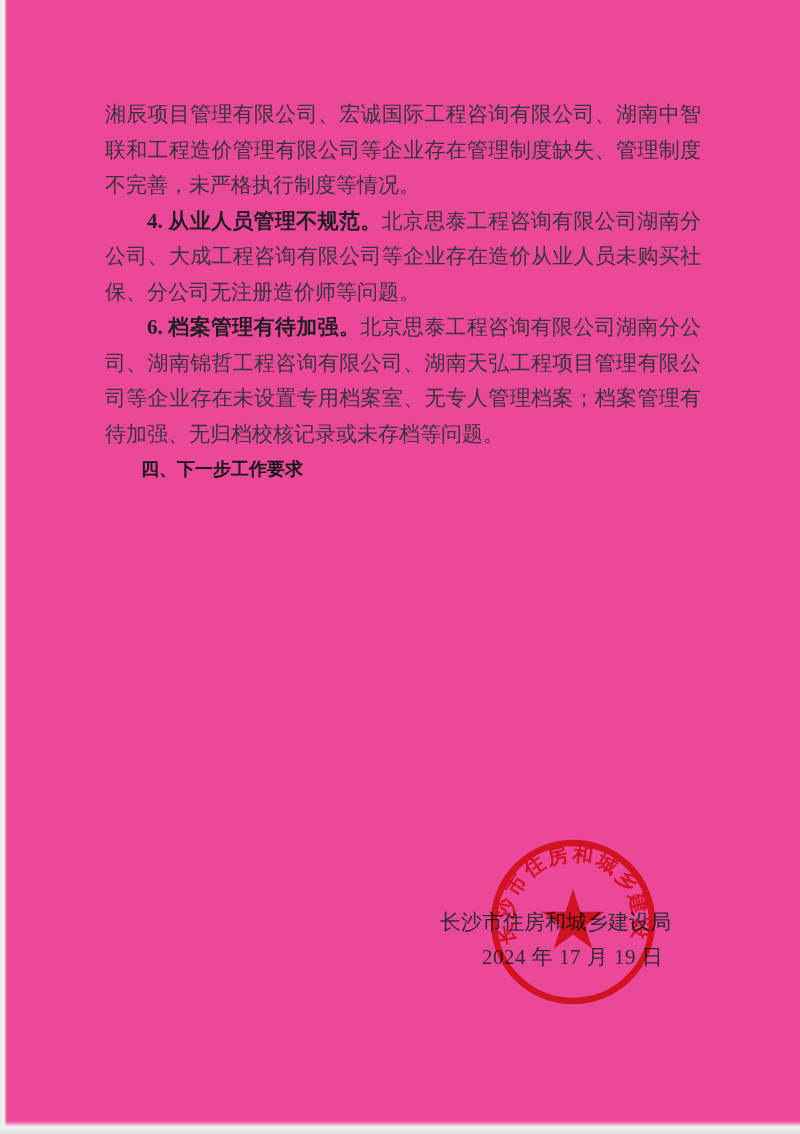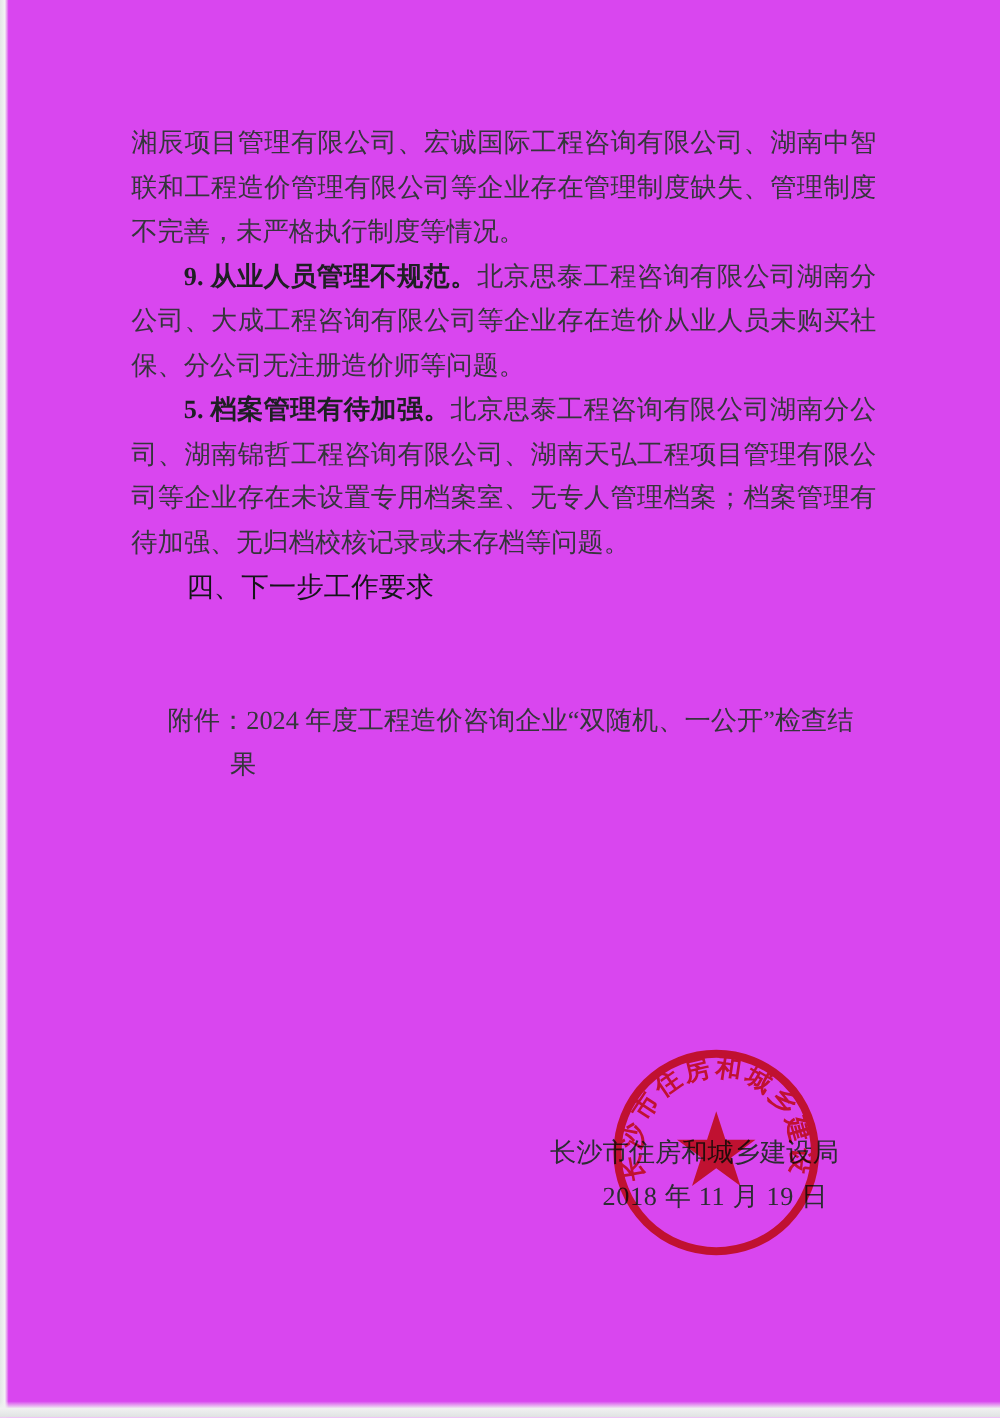--- a/index.html
+++ b/index.html
@@ -1,19 +1,19 @@
 <!DOCTYPE html>
 <html><head>
 <meta charset="utf-8">
 <style>
   html,body{margin:0;padding:0;background:#ffffff;}
   .page{
     position:relative;
     width:800px;height:1134px;
-    background:#d946ef;
+    background:#ec4899;
     overflow:hidden;
     font-family:"Liberation Serif","DejaVu Serif",serif;
   }
   .edge-left{
     position:absolute;left:0;top:0;width:7px;height:100%;
     background:linear-gradient(to right,#e4e7e7 0%,#f3f4f4 55%,rgba(255,255,255,0) 100%);
   }
   .edge-bottom{
     position:absolute;left:0;bottom:0;width:100%;height:13px;
     background:linear-gradient(to top,#dfe2e2 0%,#f0f1f1 55%,rgba(255,255,255,0) 100%);
@@ -24,22 +24,22 @@
     color:#35363b;
     text-align:justify;
     text-justify:inter-character;
   }
   .content p{margin:0;}
   p.indent{text-indent:2em;}
   .lead{font-weight:bold;color:#1e1f23;}
   .section-heading{
     margin:0;
     font-family:"Liberation Sans","DejaVu Sans",sans-serif;
-    font-weight:400;
-    font-size:22px;line-height:35.5px;
+    font-weight:700;
+    font-size:18px;line-height:35.5px;
     color:#141519;
     text-indent:2em;
   }
   .attachment{margin-top:71px;}
   .attachment .line1{padding-left:29px;}
   .attachment .line2{padding-left:79px;}
   .signature-org{
     position:absolute;left:440px;top:905px;
     font-size:21px;line-height:35.5px;color:#2c2d32;
     white-space:nowrap;
@@ -58,35 +58,31 @@
 </head>
 <body>
 
 <div class="page">
   <div class="edge-left"></div>
   <div class="edge-bottom"></div>
 
   <div class="content">
     <p>湘辰项目管理有限公司、宏诚国际工程咨询有限公司、湖南中智联和工程造价管理有限公司等企业存在管理制度缺失、管理制度不完善，未严格执行制度等情况。</p>
 
-    <p class="indent"><span class="lead">9. 从业人员管理不规范。</span><span>北京思泰工程咨询有限公司湖南分公司、大成工程咨询有限公司等企业存在造价从业人员未购买社保、分公司无注册造价师等问题。</span></p>
+    <p class="indent"><span class="lead">4. 从业人员管理不规范。</span><span>北京思泰工程咨询有限公司湖南分公司、大成工程咨询有限公司等企业存在造价从业人员未购买社保、分公司无注册造价师等问题。</span></p>
 
-    <p class="indent"><span class="lead">5. 档案管理有待加强。</span><span>北京思泰工程咨询有限公司湖南分公司、湖南锦哲工程咨询有限公司、湖南天弘工程项目管理有限公司等企业存在未设置专用档案室、无专人管理档案；档案管理有待加强、无归档校核记录或未存档等问题。</span></p>
+    <p class="indent"><span class="lead">6. 档案管理有待加强。</span><span>北京思泰工程咨询有限公司湖南分公司、湖南锦哲工程咨询有限公司、湖南天弘工程项目管理有限公司等企业存在未设置专用档案室、无专人管理档案；档案管理有待加强、无归档校核记录或未存档等问题。</span></p>
 
     <h3 class="section-heading">四、下一步工作要求</h3>
 
 
-    <div class="attachment">
-      <div class="line1">附件：2024 年度工程造价咨询企业“双随机、一公开”检查结</div>
-      <div class="line2">果</div>
-    </div>
   </div>
 
   <div class="signature-org">长沙市住房和城乡建设局</div>
-  <div class="signature-date">2018 年 11 月 19 日</div>
+  <div class="signature-date">2024 年 17 月 19 日</div>
 
   <svg class="seal-svg" viewBox="0 0 800 1134" xmlns="http://www.w3.org/2000/svg">
     <g opacity="0.88">
       <circle cx="573" cy="922" r="79" fill="none" stroke="#de2318" stroke-width="6.5"></circle>
       <path id="sealArc" d="M 515.7 942.9 A 61 61 0 1 1 630.3 942.9" fill="none"></path>
       <text font-size="20.5" fill="#de2318" font-weight="bold" font-family="'Liberation Serif','DejaVu Serif',serif">
         <textPath href="#sealArc" startOffset="0" textLength="252" lengthAdjust="spacing-and-glyphs">长沙市住房和城乡建设局</textPath>
       </text>
       <path transform="translate(573,922)" d="M0,-33 L7.4,-10.2 L31.4,-10.2 L12,3.9 L19.4,26.7 L0,12.6 L-19.4,26.7 L-12,3.9 L-31.4,-10.2 L-7.4,-10.2 Z" fill="#de2318"></path>
     </g>

